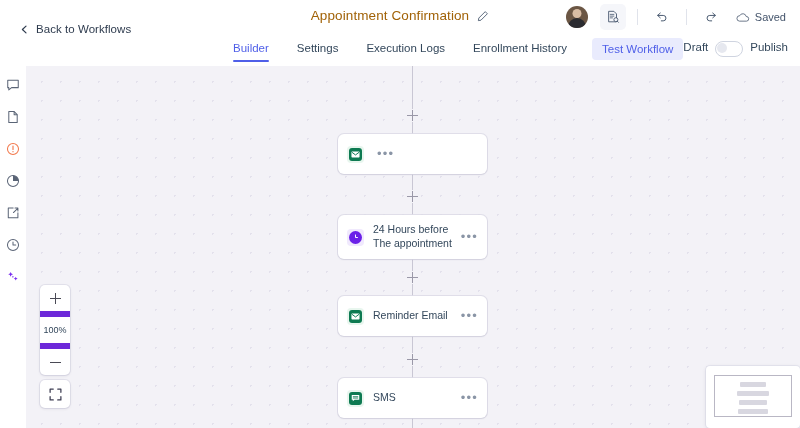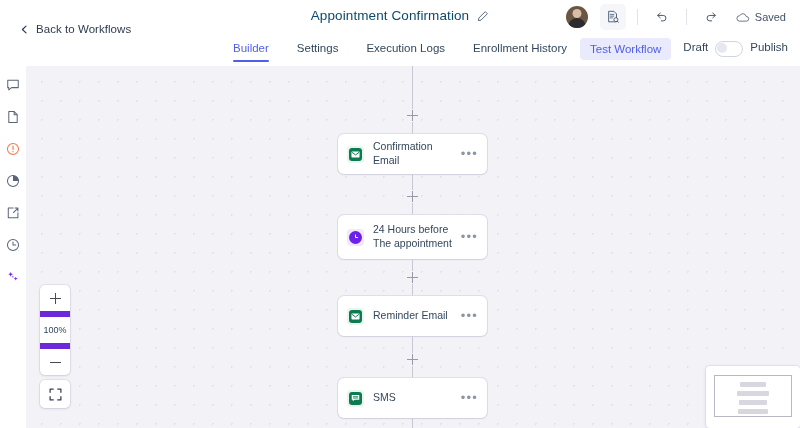--- a/index.html
+++ b/index.html
@@ -53,21 +53,21 @@
     left: 0; right: 0;
     top: 8px;
     display: flex;
     justify-content: center;
     align-items: center;
     gap: 8px;
     pointer-events: none;
   }
   .doc-title {
     font-size: 13.5px;
-    color: #0c4a6e;
+    color: #a16207;
     pointer-events: auto;
     letter-spacing: 0.1px;
   }
   .pencil-icon {
     width: 12px; height: 12px;
     pointer-events: auto;
     cursor: pointer;
     display: block;
   }
   .topbar-right {
@@ -174,21 +174,20 @@
     height: 2px;
     border-radius: 2px;
     background: #4f5fe8;
   }
   .tabbar-right {
     position: absolute;
     right: 12px;
     top: 3px;
     display: flex;
     align-items: center;
-    gap: 12px;
     padding-left: 40px;
   }
   .test-workflow-btn {
     background: #e9ebfd;
     color: #4f5fe8;
     font-size: 11.5px;
     border-radius: 4px;
     padding: 5px 10px;
     cursor: pointer;
     white-space: nowrap;
@@ -563,21 +562,20 @@
 
     <div class="wf-node" style="top:68px; height:40px">
       <div class="node-icon email">
         <div class="glyph">
           <svg width="9" height="7" viewBox="0 0 12 9">
             <rect x="0.6" y="0.6" width="10.8" height="7.8" rx="1" fill="#ffffff"></rect>
             <path d="M0.9 1.3 L6 5.1 L11.1 1.3" fill="none" stroke="#0e7a52" stroke-width="1.3" stroke-linejoin="round"></path>
           </svg>
         </div>
       </div>
-      <div class="node-label">Confirmation Email</div>
       <div class="node-menu">•••</div>
     </div>
 
     <div class="wf-node" style="top:149px; height:44px">
       <div class="node-icon delay">
         <div class="glyph">
           <svg width="9" height="9" viewBox="0 0 12 12">
             <path d="M6 2.6 V6 h2.6" fill="none" stroke="#ffffff" stroke-width="1.3" stroke-linecap="round" stroke-linejoin="round"></path>
           </svg>
         </div>

